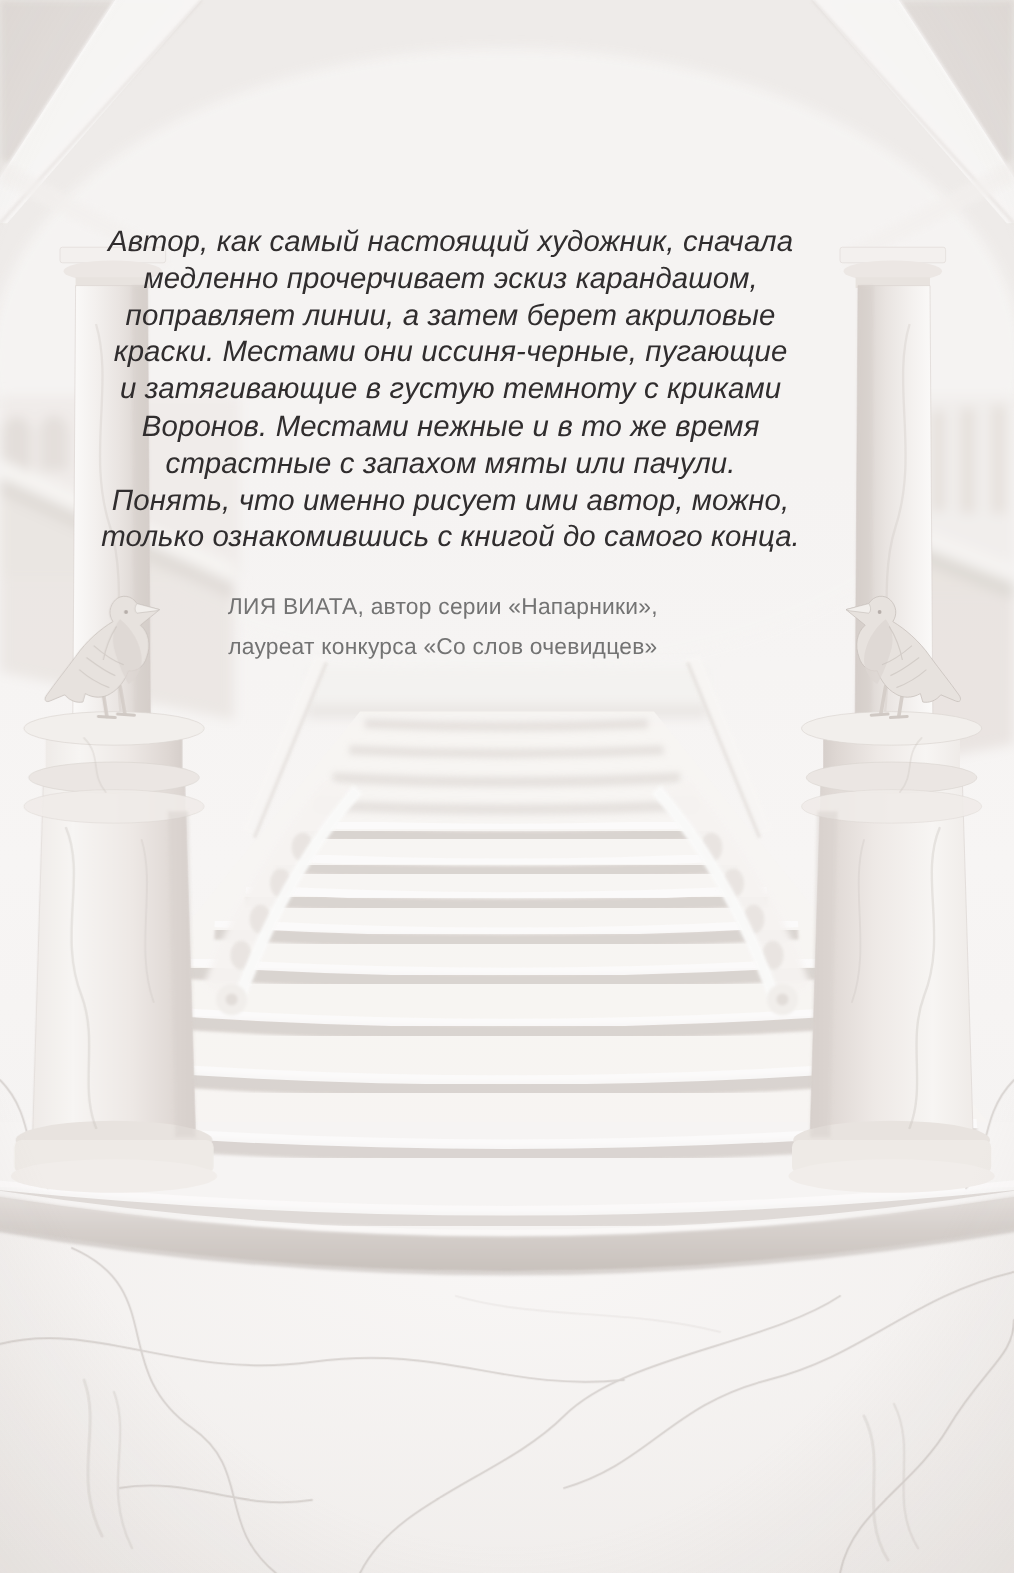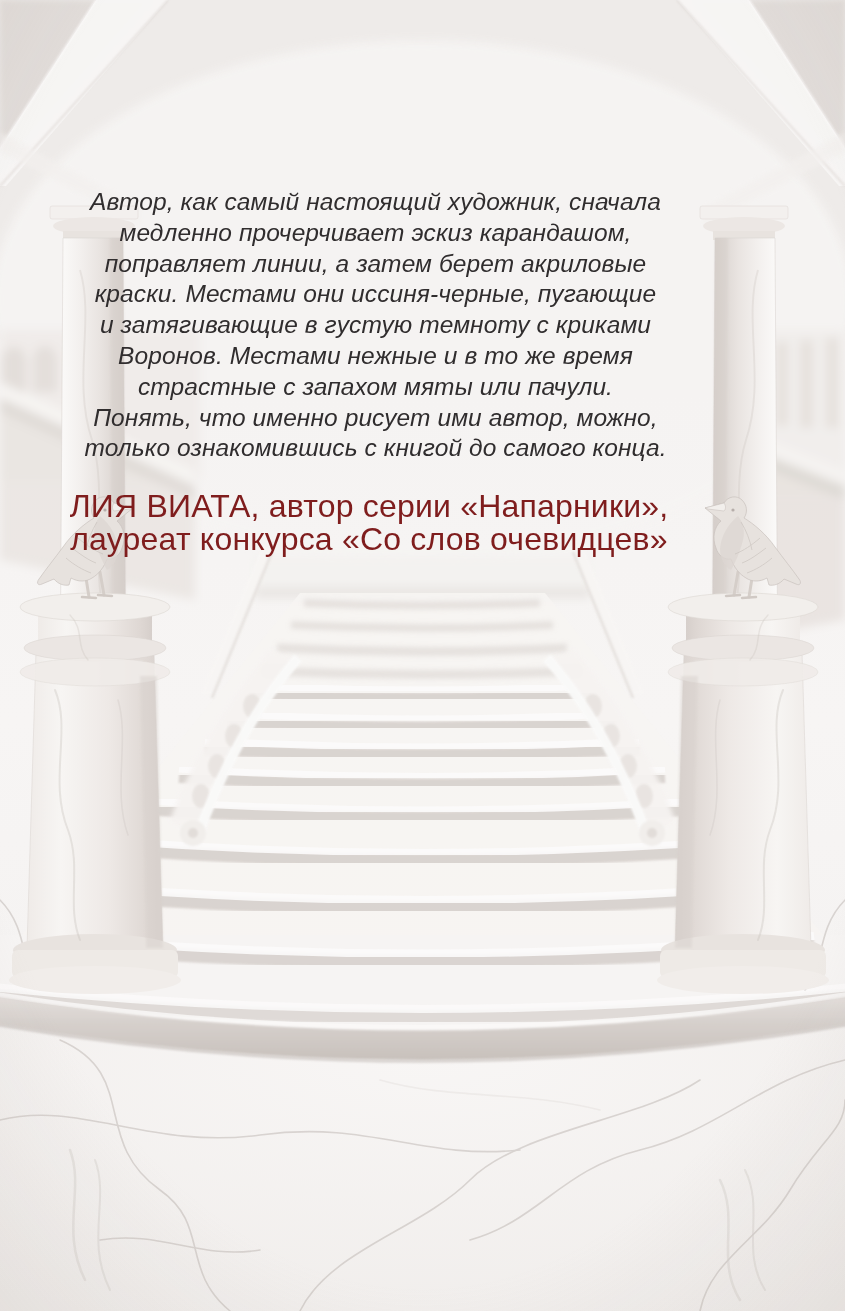--- a/index.html
+++ b/index.html
@@ -21,25 +21,25 @@
     font-style:italic;
     font-size:24.5px;
     line-height:30.8px;
     white-space:pre-line;
     letter-spacing:0.1px;
   }
   .quote.second{margin-top:19px;}
   .attribution{
     margin:26px 13px 0 0;
     font-style:normal;
-    font-size:32px;
+    font-size:19px;
     line-height:33px;
     white-space:pre-line;
     letter-spacing:0.2px;
-    color:#7f1d1d;
+    color:#737373;
   }
 </style>
 </head>
 <body>
 
 <div class="page">
 
   <svg class="scene" viewBox="0 0 845 1311" xmlns="http://www.w3.org/2000/svg">
     <defs>
       <linearGradient id="bgGrad" x1="0" y1="0" x2="0" y2="1">

